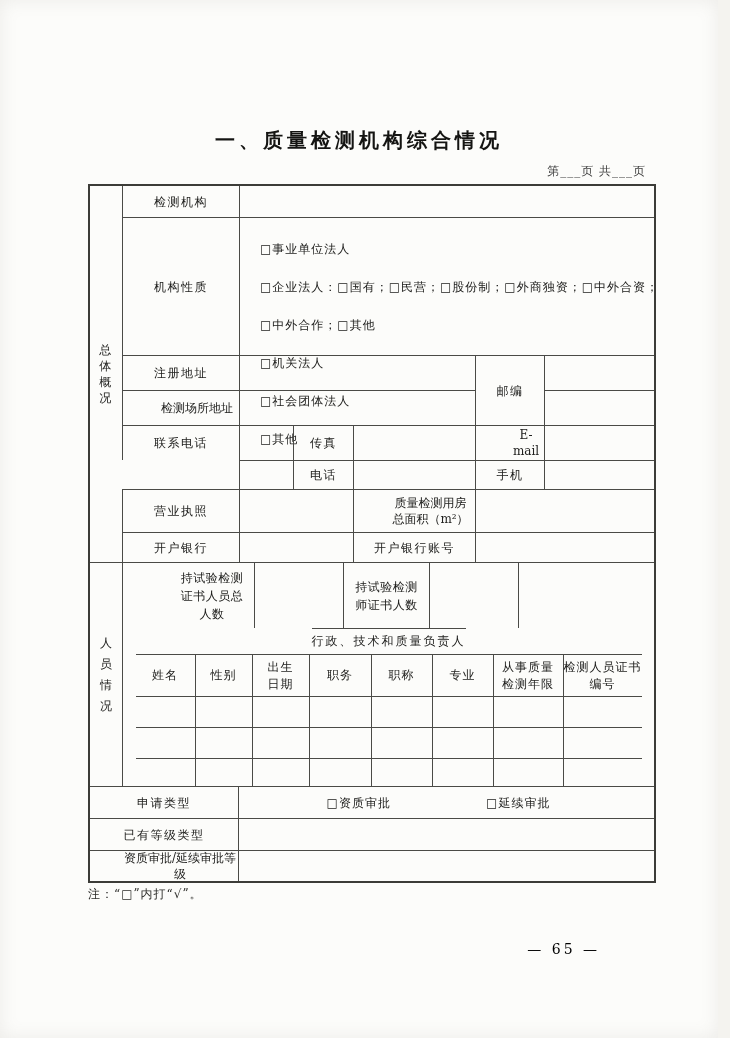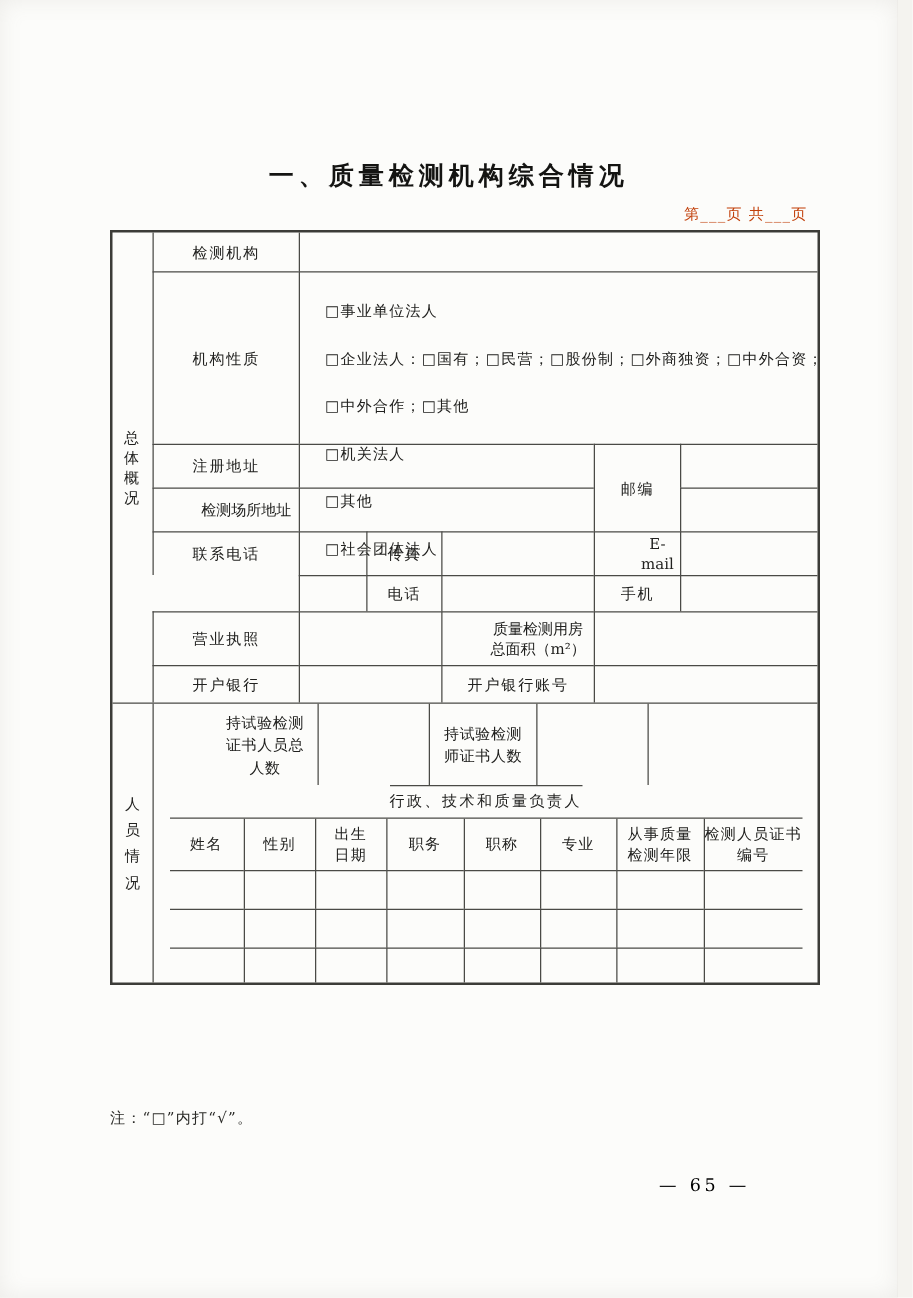--- a/index.html
+++ b/index.html
@@ -15,21 +15,21 @@
     font-family:"DejaVu Serif","Liberation Serif",serif;color:var(--ink);
     box-shadow:inset 0 0 18px rgba(120,118,110,.12);
     overflow:hidden;
   }
   .title{
     position:absolute;top:127px;left:0;width:100%;text-align:center;
     font-family:"DejaVu Sans","Liberation Sans",sans-serif;
     font-weight:700;font-size:20px;letter-spacing:4px;color:#141412;
   }
   .page-counter{
-    position:absolute;top:163px;right:72px;font-size:12px;letter-spacing:1px;color:#c2410c;
+    position:absolute;top:163px;right:72px;font-size:12px;letter-spacing:1px;color:#404040;
   }
   .footnote{
     position:absolute;top:886px;left:88px;font-size:12px;letter-spacing:1px;color:#2b2b28;
   }
   .pagenum{
     position:absolute;top:941px;right:118px;font-size:14px;letter-spacing:3px;color:#000000;
     font-family:"DejaVu Serif",serif;
   }
   .bigtable{
     position:absolute;left:88px;top:184px;width:568px;
@@ -109,22 +109,22 @@
 
       <div class="c bl" style="grid-area:1/2/2/3">检测机构</div>
       <div class="c bl" style="grid-area:1/3/2/8"></div>
 
       <div class="c bl bt" style="grid-area:2/2/3/3">机构性质</div>
       <div class="c bl bt nature-cell" style="grid-area:2/3/3/8">
         <div class="nature-line">□事业单位法人</div>
         <div class="nature-line">□企业法人：□国有；□民营；□股份制；□外商独资；□中外合资；</div>
         <div class="nature-line">□中外合作；□其他</div>
         <div class="nature-line">□机关法人</div>
+        <div class="nature-line">□社会团体法人</div>
         <div class="nature-line">□其他</div>
-        <div class="nature-line">□社会团体法人</div>
       </div>
 
       <div class="c bl bt" style="grid-area:3/2/4/3">注册地址</div>
       <div class="c bl bt" style="grid-area:3/3/4/6"></div>
       <div class="c bl bt" style="grid-area:3/6/5/7">邮编</div>
       <div class="c bl bt" style="grid-area:3/7/4/8"></div>
 
       <div class="c bl bt tight" style="grid-area:4/2/5/3">检测场所地址</div>
       <div class="c bl bt" style="grid-area:4/3/5/6"></div>
       <div class="c bl bt" style="grid-area:4/7/5/8"></div>
@@ -211,19 +211,32 @@
           <div class="c bl bt"></div>
           <div class="c bl bt"></div>
           <div class="c bl bt"></div>
           <div class="c bl bt"></div>
           <div class="c bl bt"></div>
         </div>
 
       </div>
     </div>
 
+    <div class="sec3">
+      <div class="c">申请类型</div>
+      <div class="c bl opts">
+        <span>□资质审批</span>
+        <span>□延续审批</span>
+      </div>
+
+      <div class="c bt">已有等级类型</div>
+      <div class="c bl bt"></div>
+
+      <div class="c bt tight">资质审批/延续审批等级</div>
+      <div class="c bl bt"></div>
+    </div>
 
   </div>
 
   <div class="footnote">注：“□”内打“√”。</div>
   <div class="pagenum">— 65 —</div>
 
 </div>
 
 </body></html>

